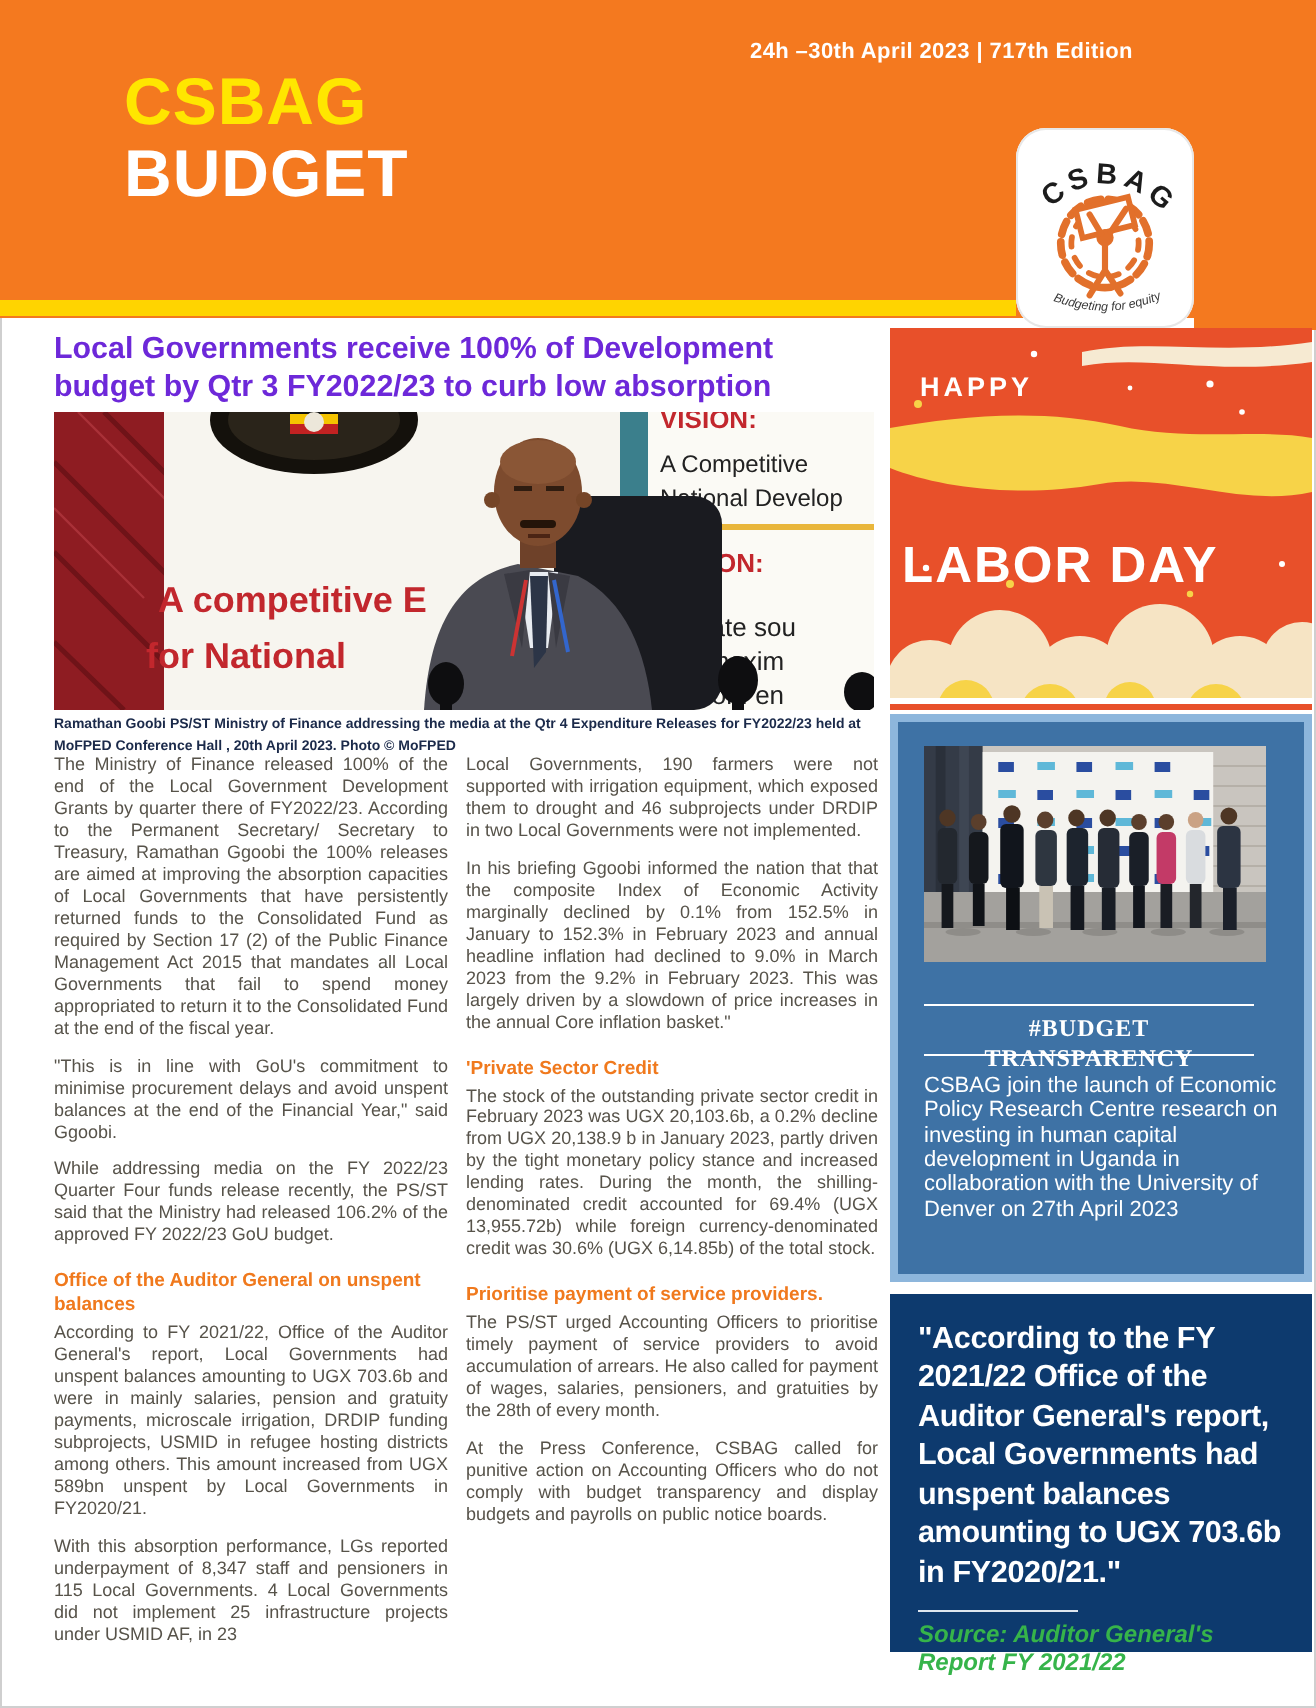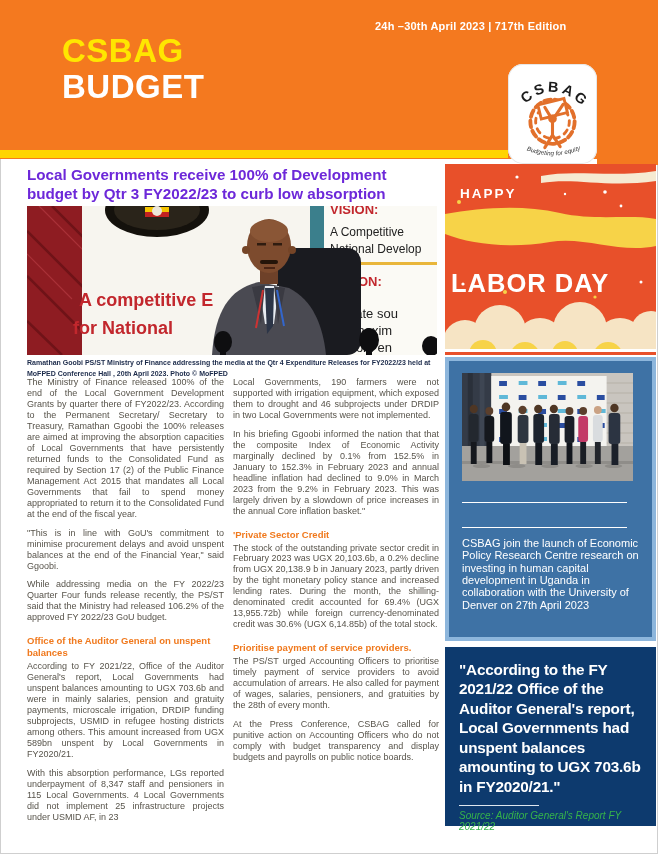--- a/index.html
+++ b/index.html
@@ -36,21 +36,21 @@
   .panel { position:absolute; left:445px; top:357px; width:211px; height:284px; background:#3e72a5; border:4px solid #8db6dc; }
   .panel-photo { position:absolute; left:13px; top:12px; width:171px; height:108px; overflow:hidden; }
   .panel-rule { position:absolute; left:13px; width:165px; height:0; border-top:1px solid #ffffff; }
   .rule-1 { top:141px; } .rule-2 { top:166px; }
   .panel-hashtag { position:absolute; left:13px; top:146px; width:165px; text-align:center; color:#fff; font-family:"Liberation Serif", serif; font-weight:bold; font-size:12px; letter-spacing:.5px; }
   .panel-caption { position:absolute; left:13px; top:176px; width:186px; color:#fff; font-size:11px; line-height:1.12; }
 
   .quote { position:absolute; left:445px; top:647px; width:211px; height:179px; background:#0d3a6e; padding:13px 14px 0; }
   .quote-text { color:#fff; font-weight:bold; font-size:15.3px; line-height:1.27; letter-spacing:-.2px; }
   .quote-rule { width:80px; border-top:1px solid #dfe6ef; margin:9px 0 4px; }
-  .quote-source { color:#36b44a; font-size:10px; font-weight:normal; font-style:italic; }
+  .quote-source { color:#36b44a; font-size:12px; font-weight:bold; font-style:italic; }
 
   
   .footer { position:absolute; left:0; top:826px; width:658px; height:28px; background:#f4791f; display:flex; align-items:center; padding:0 14px; color:#fff;margin-top:32px; }
   .footer .grp { display:flex; align-items:center; gap:7px; }
   .footer .lbl { font-size:10.5px; font-weight:bold; white-space:nowrap; }
   .fdiv { width:1px; height:16px; background:#ffffff; opacity:.85; margin:0 14px; }
   .sp { flex:1; max-width:34px; }
   .ic-mail { width:18px; height:18px; border-radius:50%; background:#fff; color:#f4791f; font-size:11px; line-height:18px; text-align:center; }
   .ic-phone { width:17px; height:17px; border-radius:50%; border:2px solid #f9c9a0; color:#fff; font-size:9px; line-height:13px; text-align:center; }
   .ic-fb { width:16px; height:16px; background:#2e4a7d; border-radius:2px; color:#fff; font-family:"Liberation Serif", serif; font-weight:bold; font-size:13px; line-height:15px; text-align:center; }
@@ -282,20 +282,21 @@
               <rect x="134" y="42" width="10" height="27" rx="3" fill="#d9dcdf"></rect>
               <rect x="136" y="69" width="6" height="22" fill="#23262c"></rect>
             <circle cx="156" cy="35" r="4.3" fill="#4e3624"></circle>
               <rect x="150" y="40" width="12" height="31" rx="3" fill="#2c3442"></rect>
               <rect x="153" y="71" width="7" height="21" fill="#1b202a"></rect>
           </g>
         </g>
       </svg>
     </div>
     <div class="panel-rule rule-1"></div>
+    <div class="panel-hashtag">#BUDGET TRANSPARENCY</div>
     <div class="panel-rule rule-2"></div>
     <div class="panel-caption">CSBAG join the launch of Economic Policy Research Centre research on investing in human capital development in Uganda in collaboration with the University of Denver on 27th April 2023</div>
   </div>
 
   <div class="quote">
     <div class="quote-text">"According to the FY 2021/22 Office of the Auditor General's report, Local Governments had unspent balances amounting to UGX 703.6b in FY2020/21."</div>
     <div class="quote-rule"></div>
     <div class="quote-source">Source:  Auditor General's Report FY 2021/22</div>
   </div>
 

